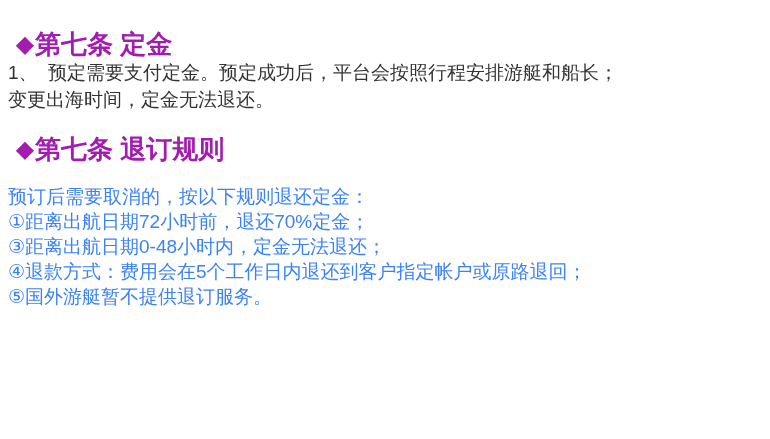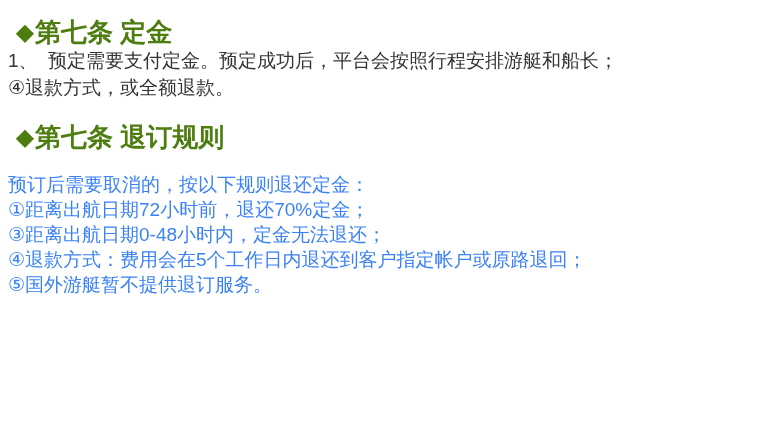--- a/index.html
+++ b/index.html
@@ -11,25 +11,25 @@
     height: 439px;
     background: #ffffff;
     overflow: hidden;
     font-family: "Liberation Sans", "DejaVu Sans", sans-serif;
   }
   .doc {
     padding: 13px 8px 0 8px;
     color: #333333;
   }
   .section-heading {
-    margin: 4px 0 0 7px;
+    margin: 16px 0 0 7px;
     font-size: 26px;
     line-height: 30px;
     font-weight: 700;
-    color: #4d7c0f;
+    color: #a21caf;
     white-space: pre;
   }
   .section-heading .diamond {
     display: inline-block;
     transform: scale(0.92);
     transform-origin: center;
   }
   .heading-refund {
     margin-top: 21px;
   }
@@ -54,21 +54,21 @@
 </style>
 </head>
 <body>
 
 <div class="doc">
 
   <h2 class="section-heading heading-deposit"><span class="diamond">◆</span><span>第七条 定金</span></h2>
 
   <div class="clauses">
     <div class="text-line">1、  预定需要支付定金。预定成功后，平台会按照行程安排游艇和船长；</div>
-    <div class="text-line">④退款方式，或全额退款。</div>
+    <div class="text-line">变更出海时间，定金无法退还。</div>
   </div>
 
   <h2 class="section-heading heading-refund"><span class="diamond">◆</span><span>第七条 退订规则</span></h2>
 
   <div class="rules">
     <div class="text-line">预订后需要取消的，按以下规则退还定金：</div>
     <div class="text-line">①距离出航日期72小时前，退还70%定金；</div>
     <div class="text-line">③距离出航日期0-48小时内，定金无法退还；</div>
     <div class="text-line">④退款方式：费用会在5个工作日内退还到客户指定帐户或原路退回；</div>
     <div class="text-line">⑤国外游艇暂不提供退订服务。</div>

